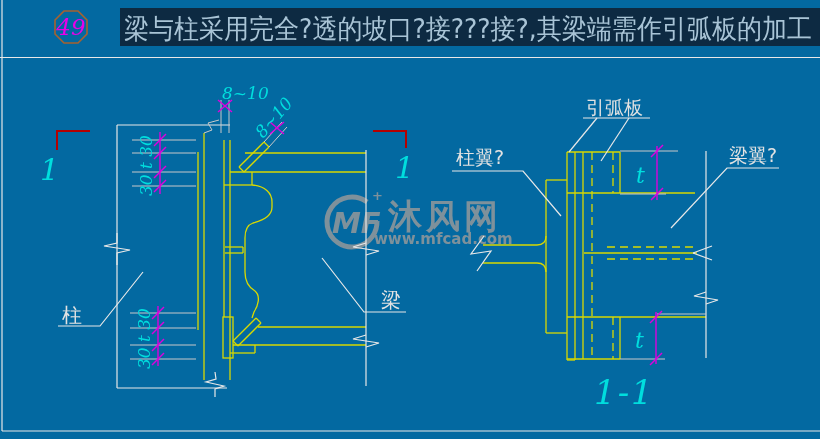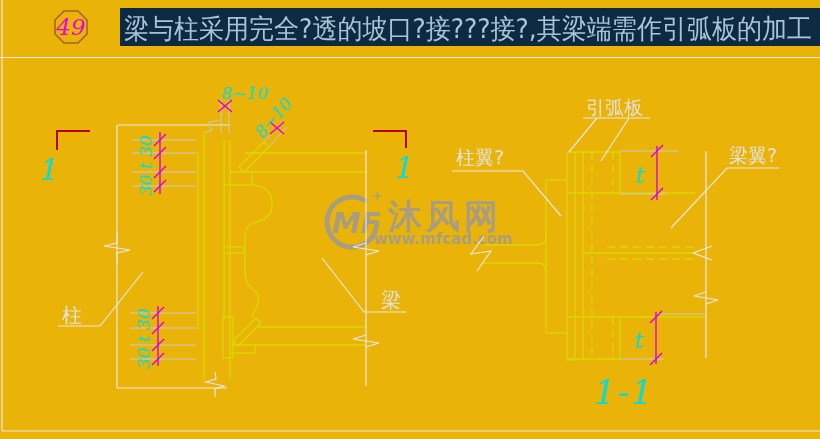--- a/index.html
+++ b/index.html
@@ -1,16 +1,16 @@
 <!DOCTYPE html>
 <html><head>
 <meta charset="utf-8">
 <style>
   html,body{margin:0;padding:0;background:#000;}
-  .stage{position:relative;width:820px;height:439px;background:#eab308;overflow:hidden;
+  .stage{position:relative;width:820px;height:439px;background:#0369a1;overflow:hidden;
          font-family:"DejaVu Sans",sans-serif;}
   svg{position:absolute;left:0;top:0;}
   
   .ly{stroke:#d9d900;fill:none;stroke-width:1.3;}
   .lyd{stroke:#d9d900;fill:none;stroke-width:1.3;stroke-dasharray:8 5;}
   .lw{stroke:#e8e8e8;fill:none;stroke-width:1.2;}
   .lg{stroke:#c9c9c9;fill:none;stroke-width:1;}
   .lm{stroke:#dd00dd;fill:none;stroke-width:1.4;}
   .lr{stroke:#b40000;fill:none;stroke-width:2;}
   .tcy{fill:#00dede;font-family:"DejaVu Serif",serif;font-style:italic;}

